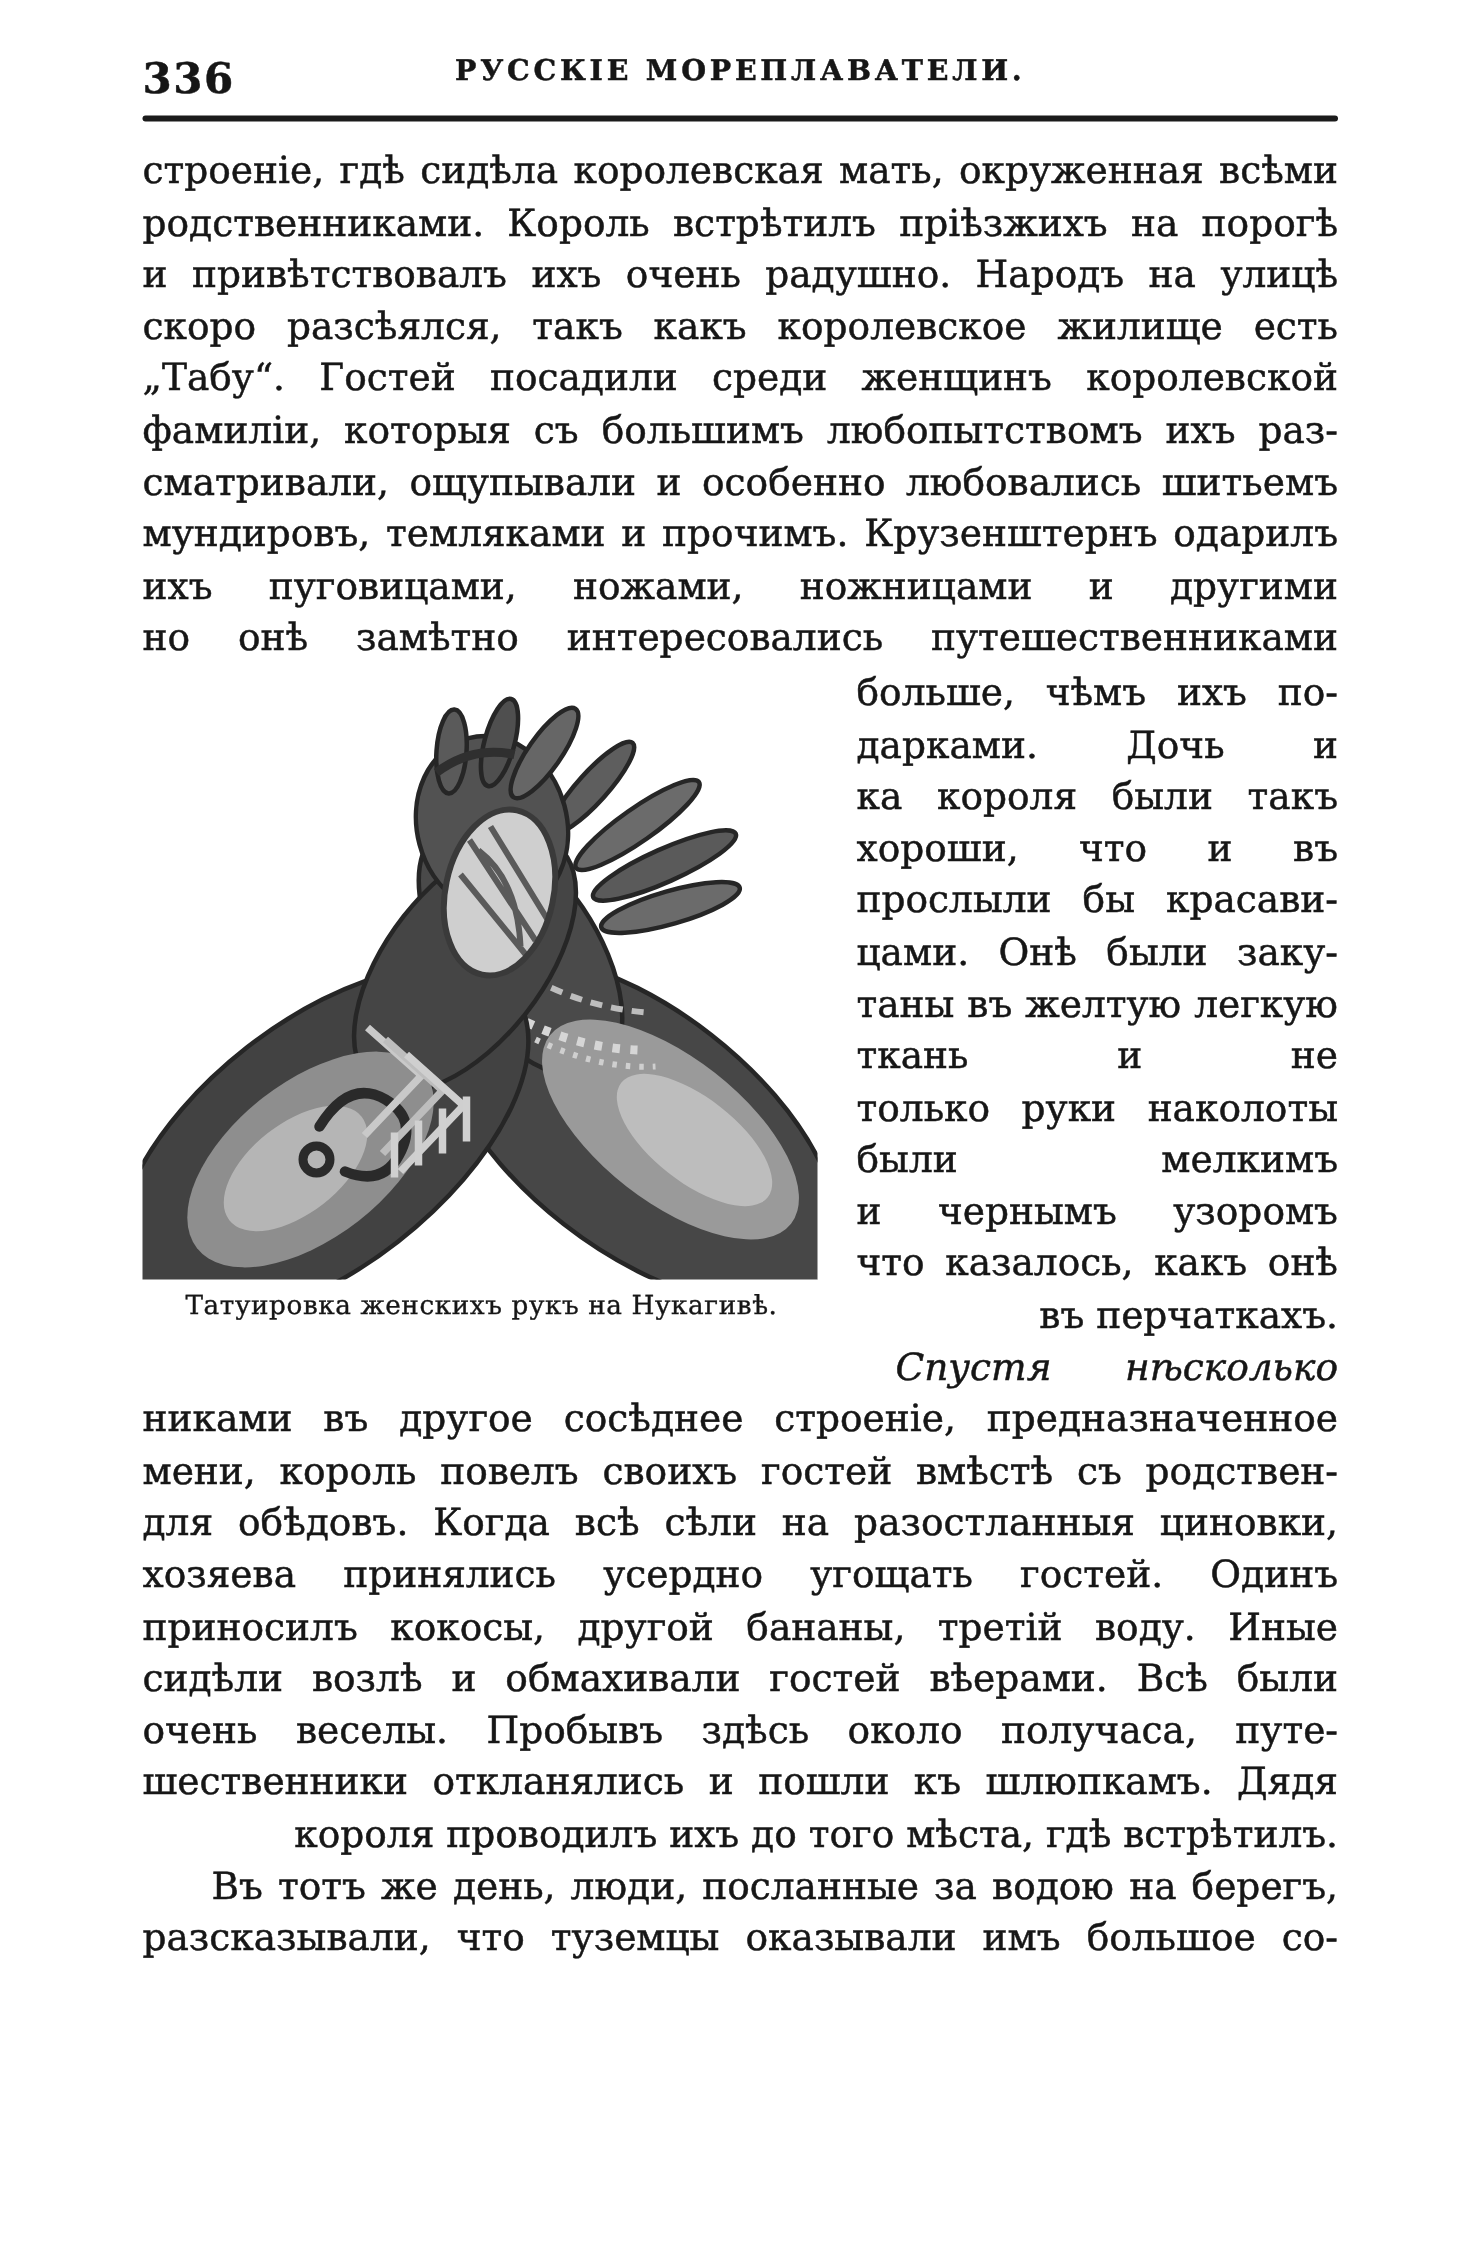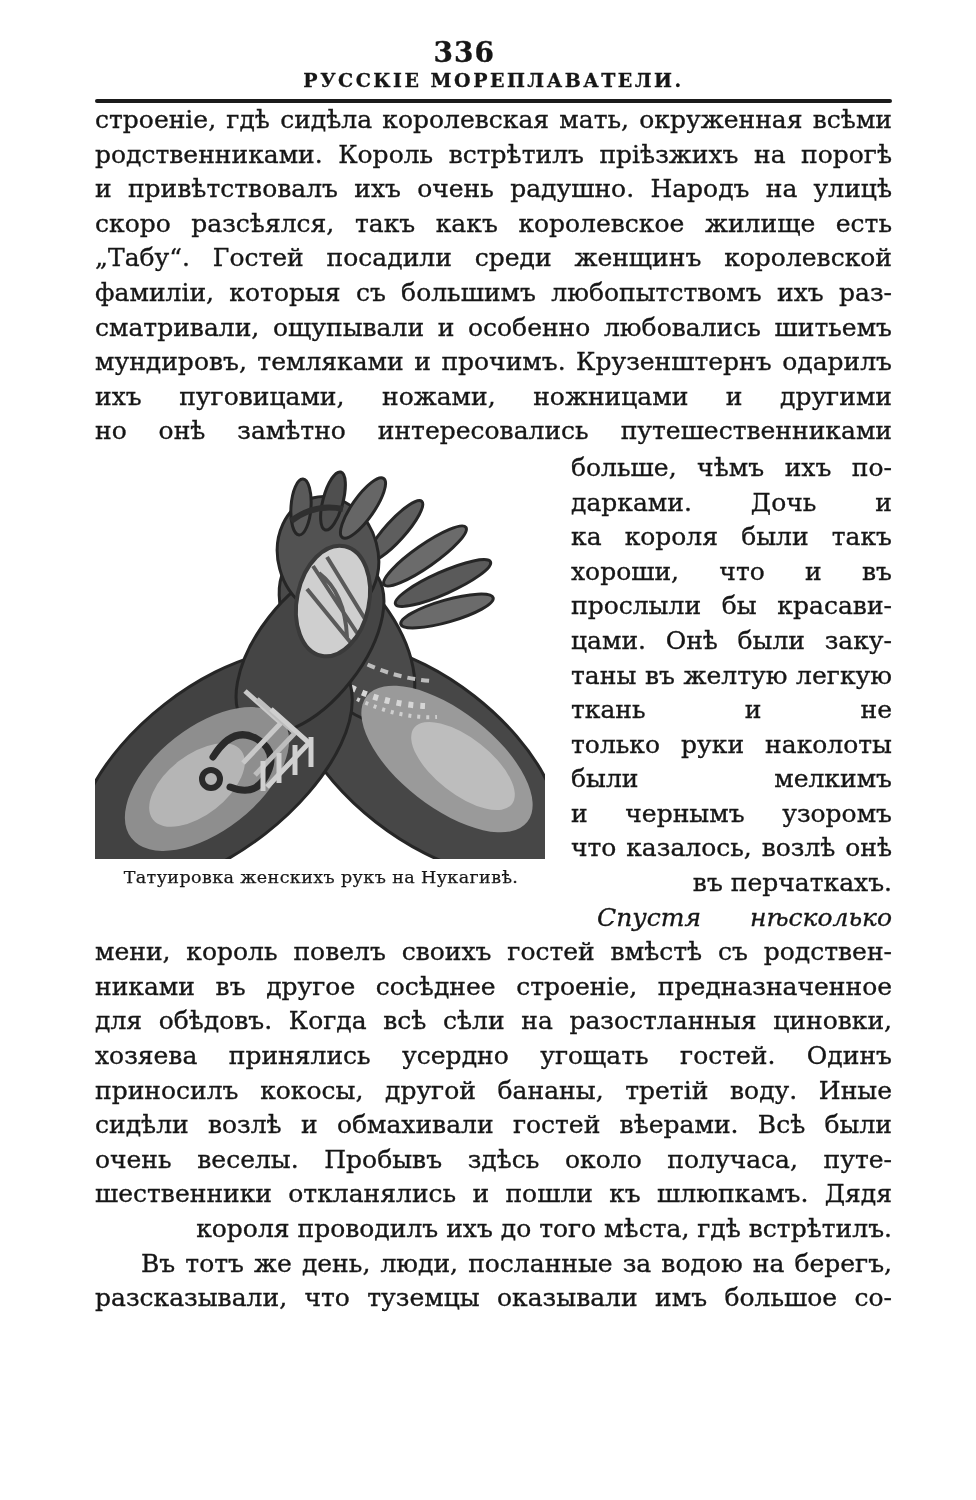--- a/index.html
+++ b/index.html
@@ -1,29 +1,29 @@
 <!DOCTYPE html>
 <html><head>
 <meta charset="utf-8">
 <style>
   html,body { margin:0; padding:0; background:#ffffff; }
   body { width:976px; height:1500px; overflow:hidden;
          font-family:"DejaVu Serif", serif; color:#161616; }
   .page { box-sizing:border-box; width:976px; height:1500px;
           padding:36px 84px 0 95px; background:#ffffff; }
 
-  .hdr { display:flex; align-items:center;flex-direction:column; }
+  .hdr { display:flex; align-items:flex-start; }
   .pagenum { width:120px; font-size:28px; font-weight:bold; letter-spacing:1px;
              -webkit-text-stroke:0.3px #161616; }
   .runtitle { flex:1; text-align:center; font-size:19px; font-weight:bold;
               letter-spacing:2.5px; -webkit-text-stroke:0.3px #161616; }
   .hdr-spacer { width:120px; }
   .rule { height:4px; background:#1b1b1b; margin-top:8px; border-radius:2px; }
 
-  .body1 { }
+  .body1 { margin-top:16px; }
   .ln { font-size:25px; line-height:34.6px; height:34.6px; overflow:hidden;
         text-align:right; -webkit-text-stroke:0.35px #1a1a1a; }
   .ln.j { text-align:justify; text-align-last:justify; }
   .indent { text-indent:46px; }
   .indent-sm { text-indent:26px;font-style:italic; }
 
   .mid { display:flex; margin-top:2px; }
   .fig { width:452px; }
   .figimg { margin-top:10px; }
   .figcap { margin-top:4px; font-size:17.5px; text-align:center; letter-spacing:0.4px;
@@ -109,29 +109,29 @@
       <div class="ln j">дарками. Дочь и невѣст-</div>
       <div class="ln j">ка короля были такъ</div>
       <div class="ln j">хороши, что и въ Европѣ</div>
       <div class="ln j">прослыли бы красави-</div>
       <div class="ln j">цами. Онѣ были заку-</div>
       <div class="ln j">таны въ желтую легкую</div>
       <div class="ln j">ткань и не татуированы:</div>
       <div class="ln j">только руки наколоты</div>
       <div class="ln j">были мелкимъ желтымъ</div>
       <div class="ln j">и чернымъ узоромъ такъ</div>
-      <div class="ln j">что казалось, возлѣ онѣ</div>
+      <div class="ln j">что казалось, какъ онѣ</div>
       <div class="ln">въ перчаткахъ.</div>
       <div class="ln j indent-sm">Спустя нѣсколько вре-</div>
     </div>
   </div>
 
   <div>
+    <div class="ln j">никами въ другое сосѣднее строеніе, предназначенное</div>
     <div class="ln j">мени, король повелъ своихъ гостей вмѣстѣ съ родствен-</div>
-    <div class="ln j">никами въ другое сосѣднее строеніе, предназначенное</div>
     <div class="ln j">для обѣдовъ. Когда всѣ сѣли на разостланныя циновки,</div>
     <div class="ln j">хозяева принялись усердно угощать гостей. Одинъ</div>
     <div class="ln j">приносилъ кокосы, другой бананы, третій воду. Иные</div>
     <div class="ln j">сидѣли возлѣ и обмахивали гостей вѣерами. Всѣ были</div>
     <div class="ln j">очень веселы. Пробывъ здѣсь около получаса, путе-</div>
     <div class="ln j">шественники откланялись и пошли къ шлюпкамъ. Дядя</div>
     <div class="ln">короля проводилъ ихъ до того мѣста, гдѣ встрѣтилъ.</div>
   </div>
 
   <div>

